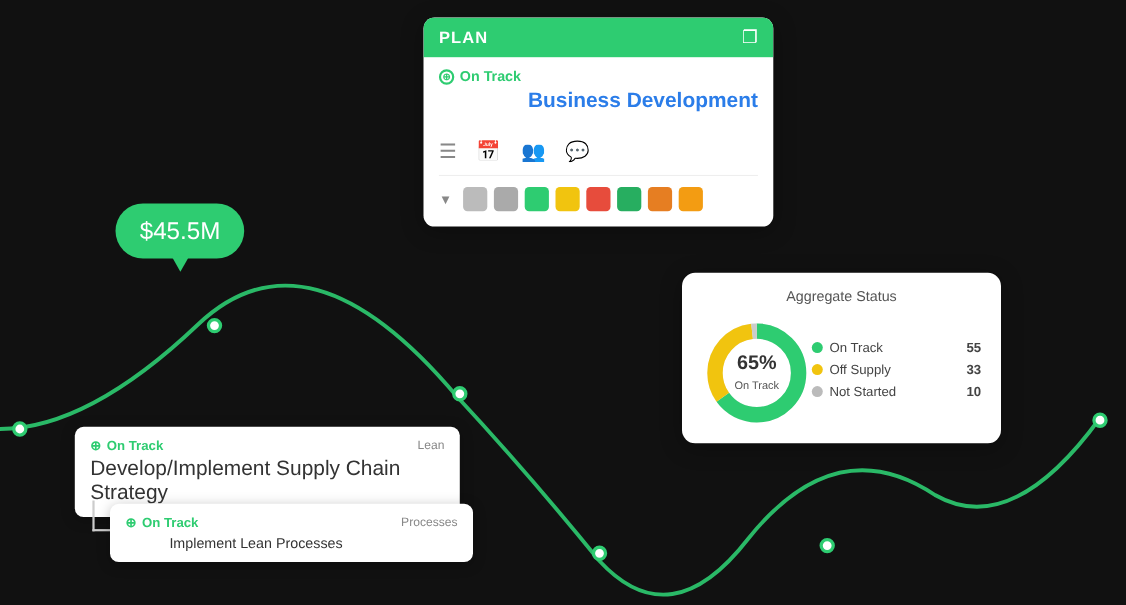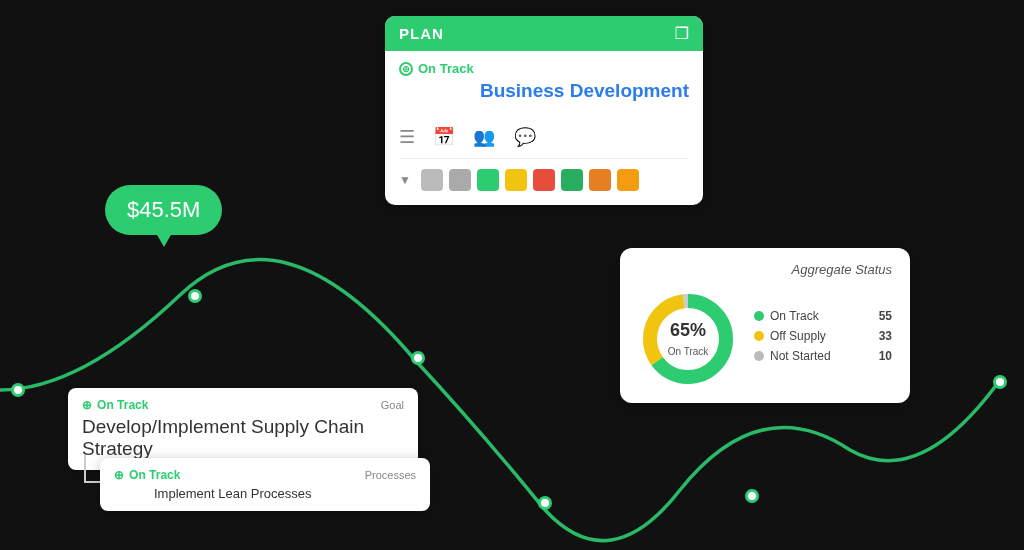--- a/index.html
+++ b/index.html
@@ -140,28 +140,27 @@
       left: 620px;
       width: 290px;
       background: #fff;
       border-radius: 12px;
       padding: 14px 18px;
       box-shadow: 0 4px 20px rgba(0,0,0,0.3);
     }
     .agg-title {
       font-size: 13px;
       color: #555;
-      text-align: right;
+      text-align: center;
       margin-bottom: 12px;
-      font-style: italic;
     }
     .agg-content {
       display: flex;
       align-items: center;
-      gap: 16px;
+      gap: 0;
     }
     .donut-wrapper {
       position: relative;
       width: 100px;
       height: 100px;
       flex-shrink: 0;
     }
     .donut-wrapper svg {
       transform: rotate(-90deg);
     }
@@ -390,21 +389,21 @@
     </div>
   </div>
 </div>
 
 <div class="goal-card">
   <div class="goal-card-header">
     <div class="goal-status">
       <span>⊕</span>
       <span>On Track</span>
     </div>
-    <span class="goal-type-label">Goal</span>
+    <span class="goal-type-label">Lean</span>
   </div>
   <div class="goal-text">Develop/Implement Supply Chain Strategy</div>
 </div>
 
 <div class="connector-line"></div>
 <div class="connector-horiz"></div>
 
 <div class="obj-card">
   <div class="obj-card-header">
     <div class="obj-status">

